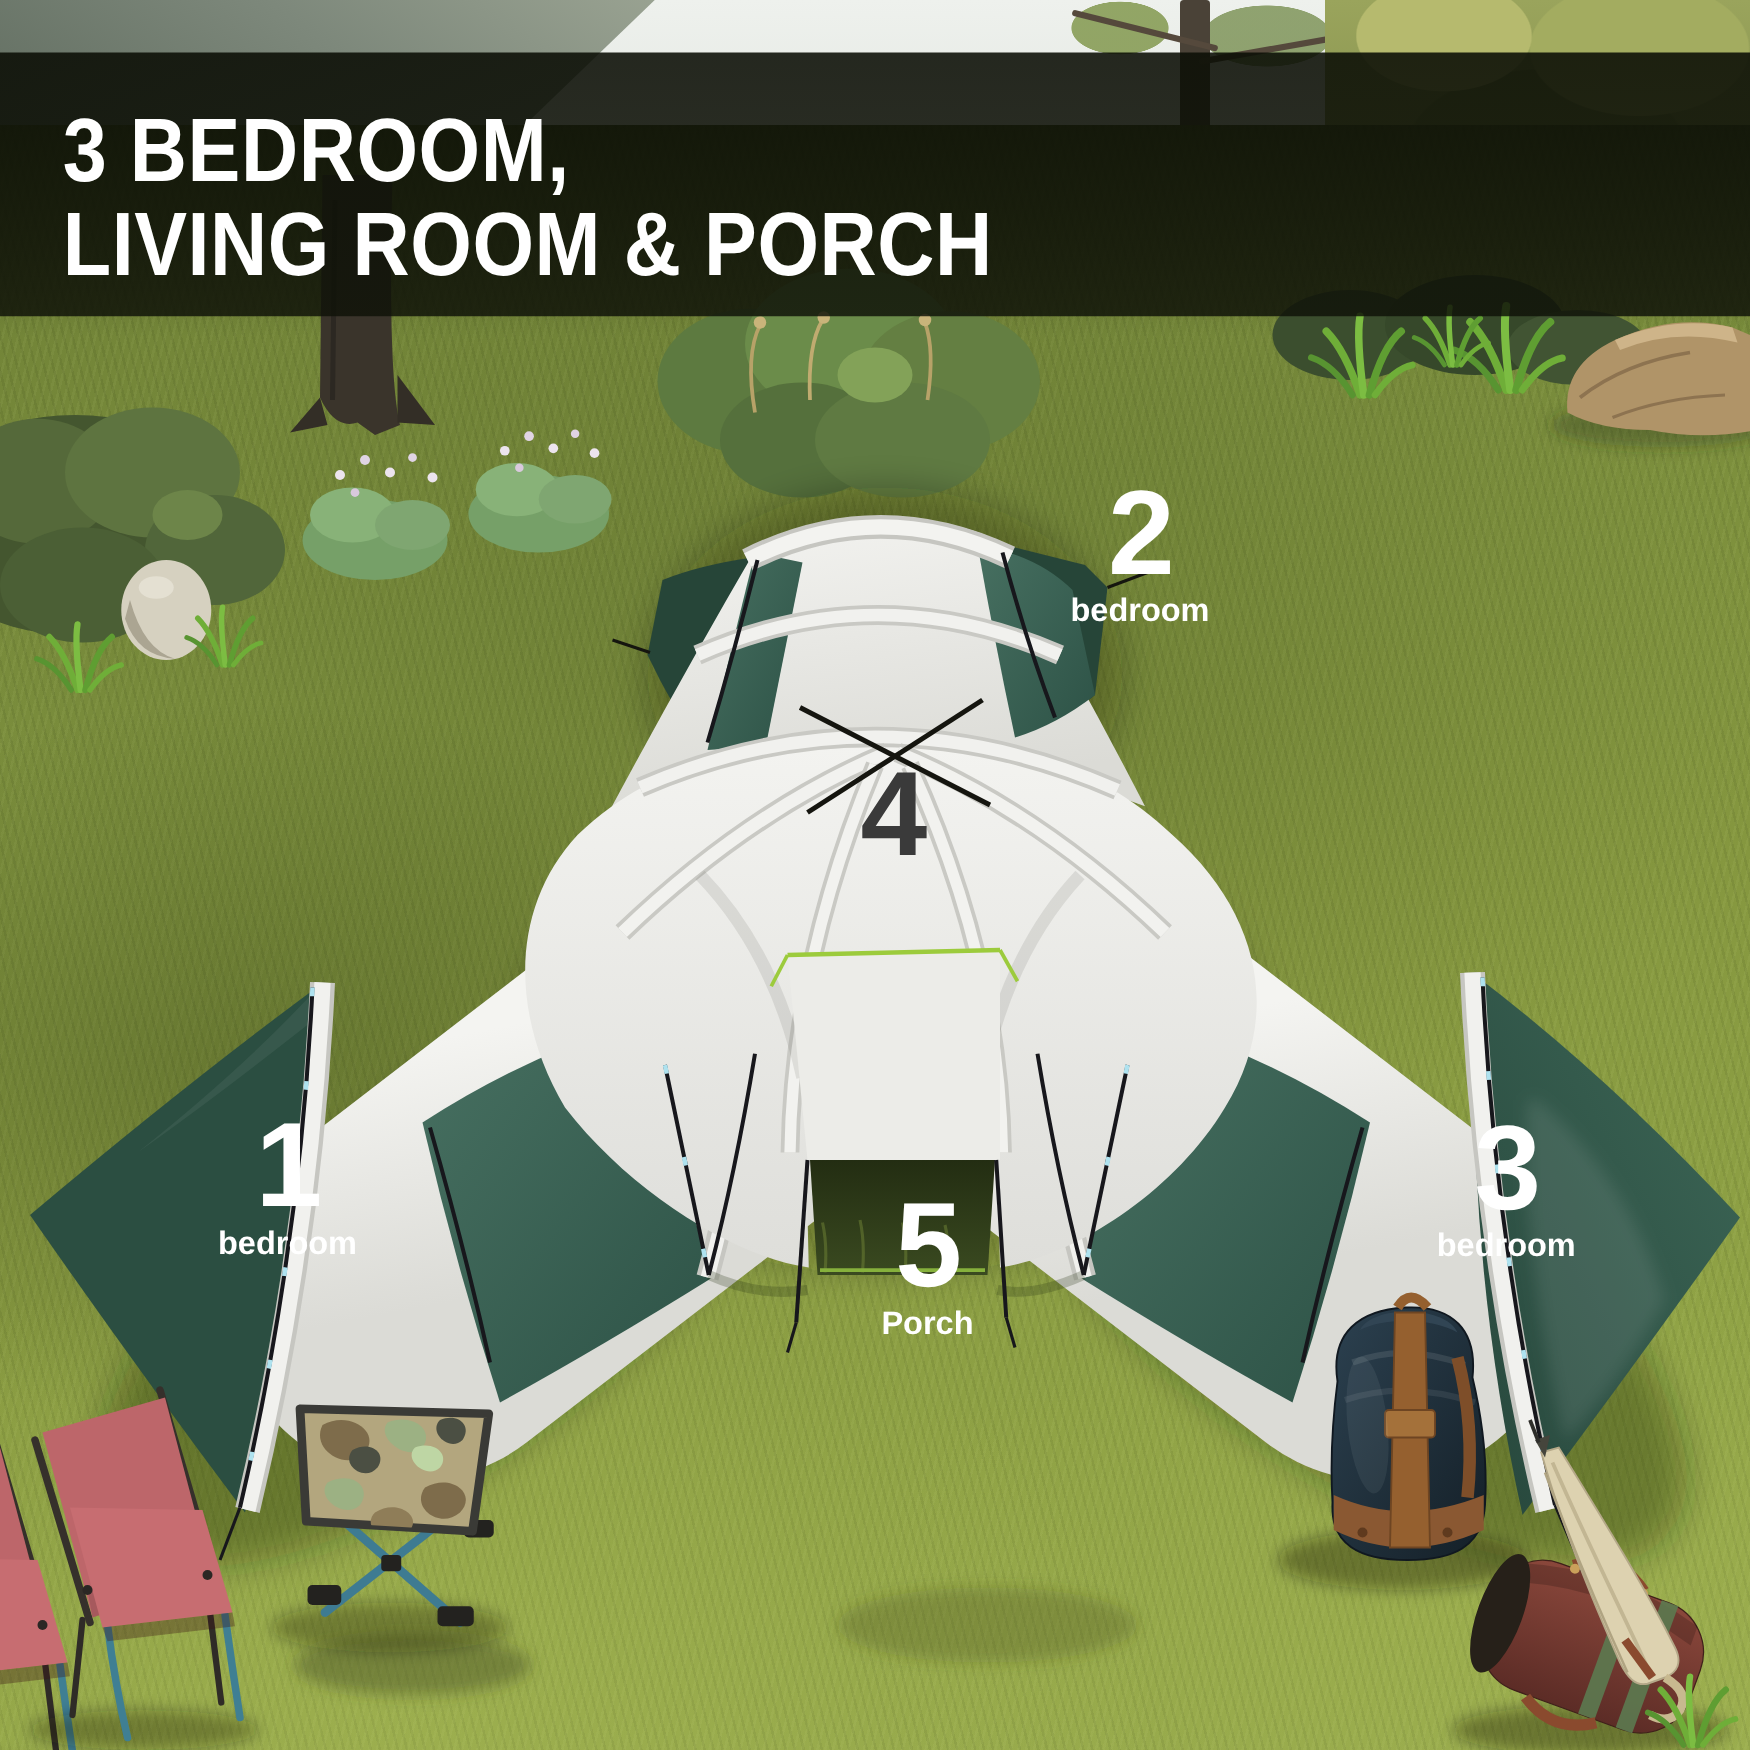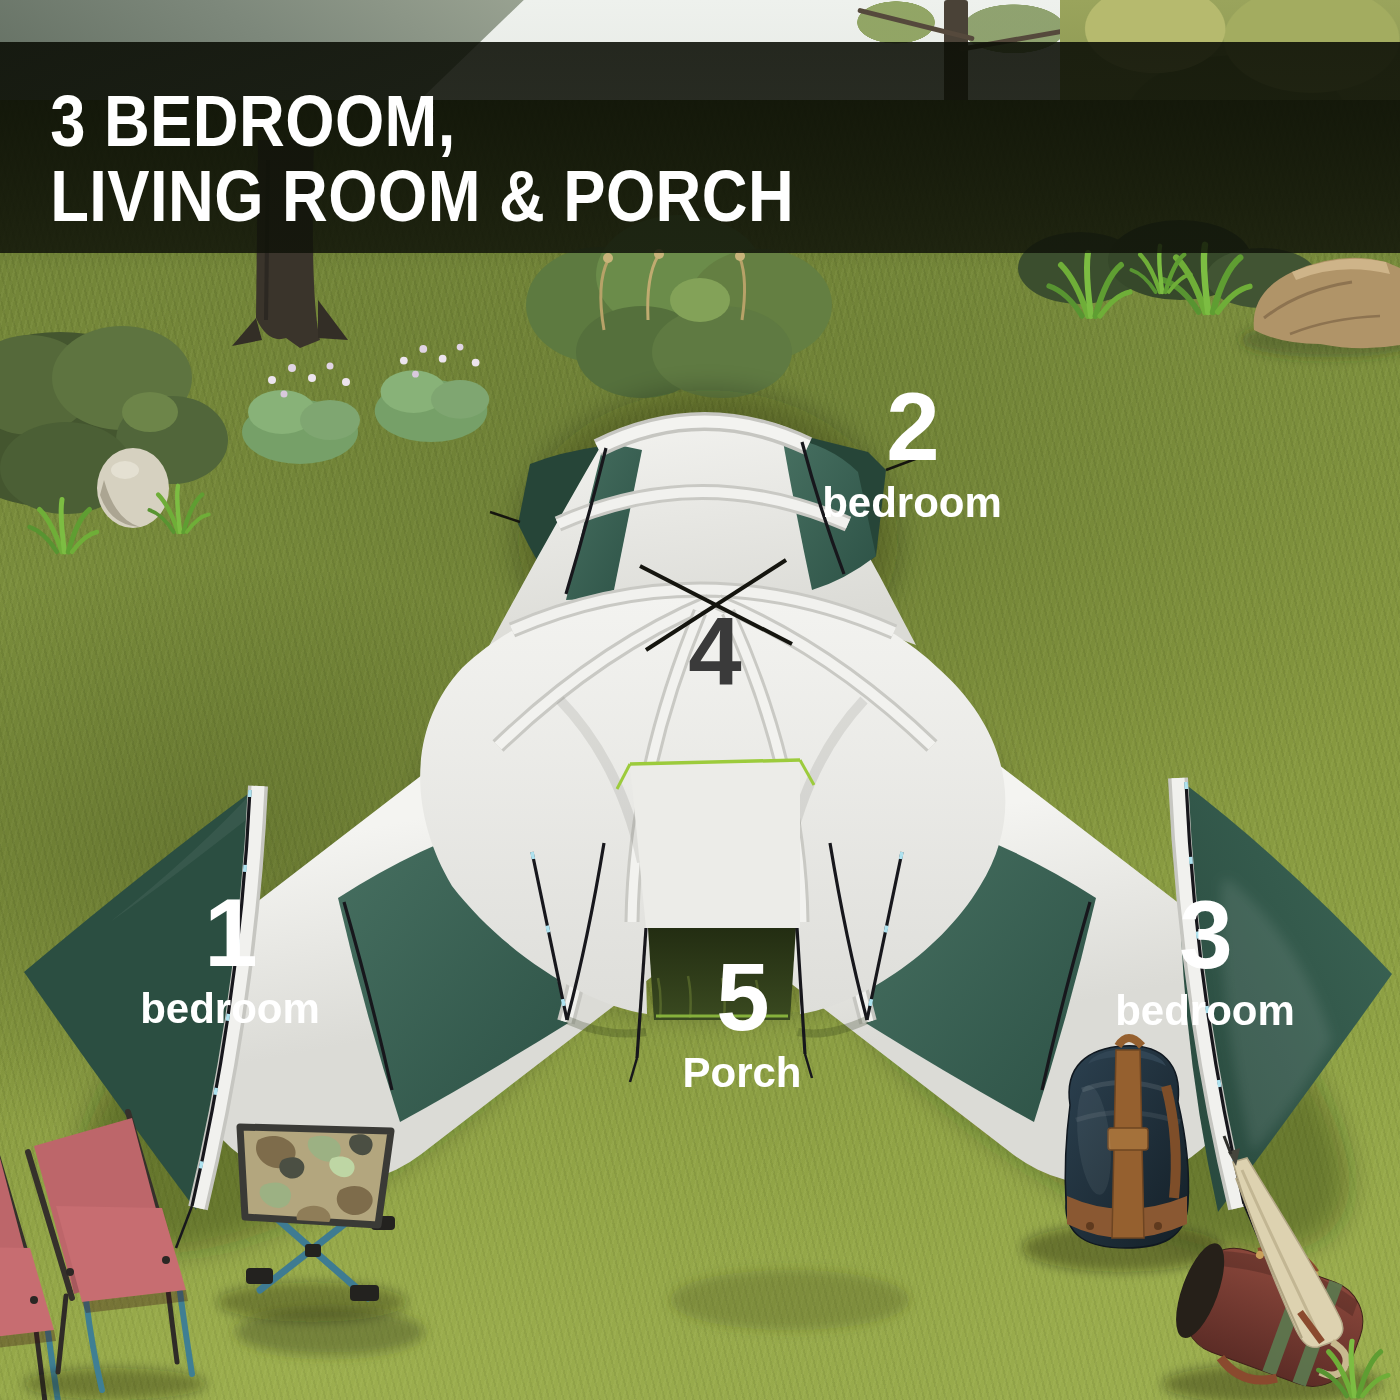--- a/index.html
+++ b/index.html
@@ -43,21 +43,21 @@
   
   .banner{position:absolute;left:0;top:42px;width:1400px;height:211px;
       background:linear-gradient(180deg,rgba(12,15,6,.89),rgba(15,18,8,.84));}
   .banner-inner{padding:42px 0 0 57px;transform:scaleX(.88);transform-origin:left top;
       color:#ffffff;font-weight:700;font-size:72px;line-height:75px;
       letter-spacing:.5px;white-space:nowrap;}
 
   
   .label{position:absolute;transform:translateX(-50%);text-align:center;font-weight:700;}
   .label .num{font-size:96px;line-height:80px;letter-spacing:-2px;}
-  .label .nm{font-size:42px;line-height:42px;margin-top:15px;}
+  .label .nm{font-size:26px;line-height:42px;}
   .label-light{color:#ffffff;}
   .label-dark{color:#3a3a3a;}
   .label-1{left:230px;top:893px;}
   .label-2{left:912px;top:387px;}
   .label-3{left:1205px;top:895px;}
   .label-4{left:714px;top:612px;}
   .label-5{left:742px;top:957px;}
 </style>
 </head>
 <body>

